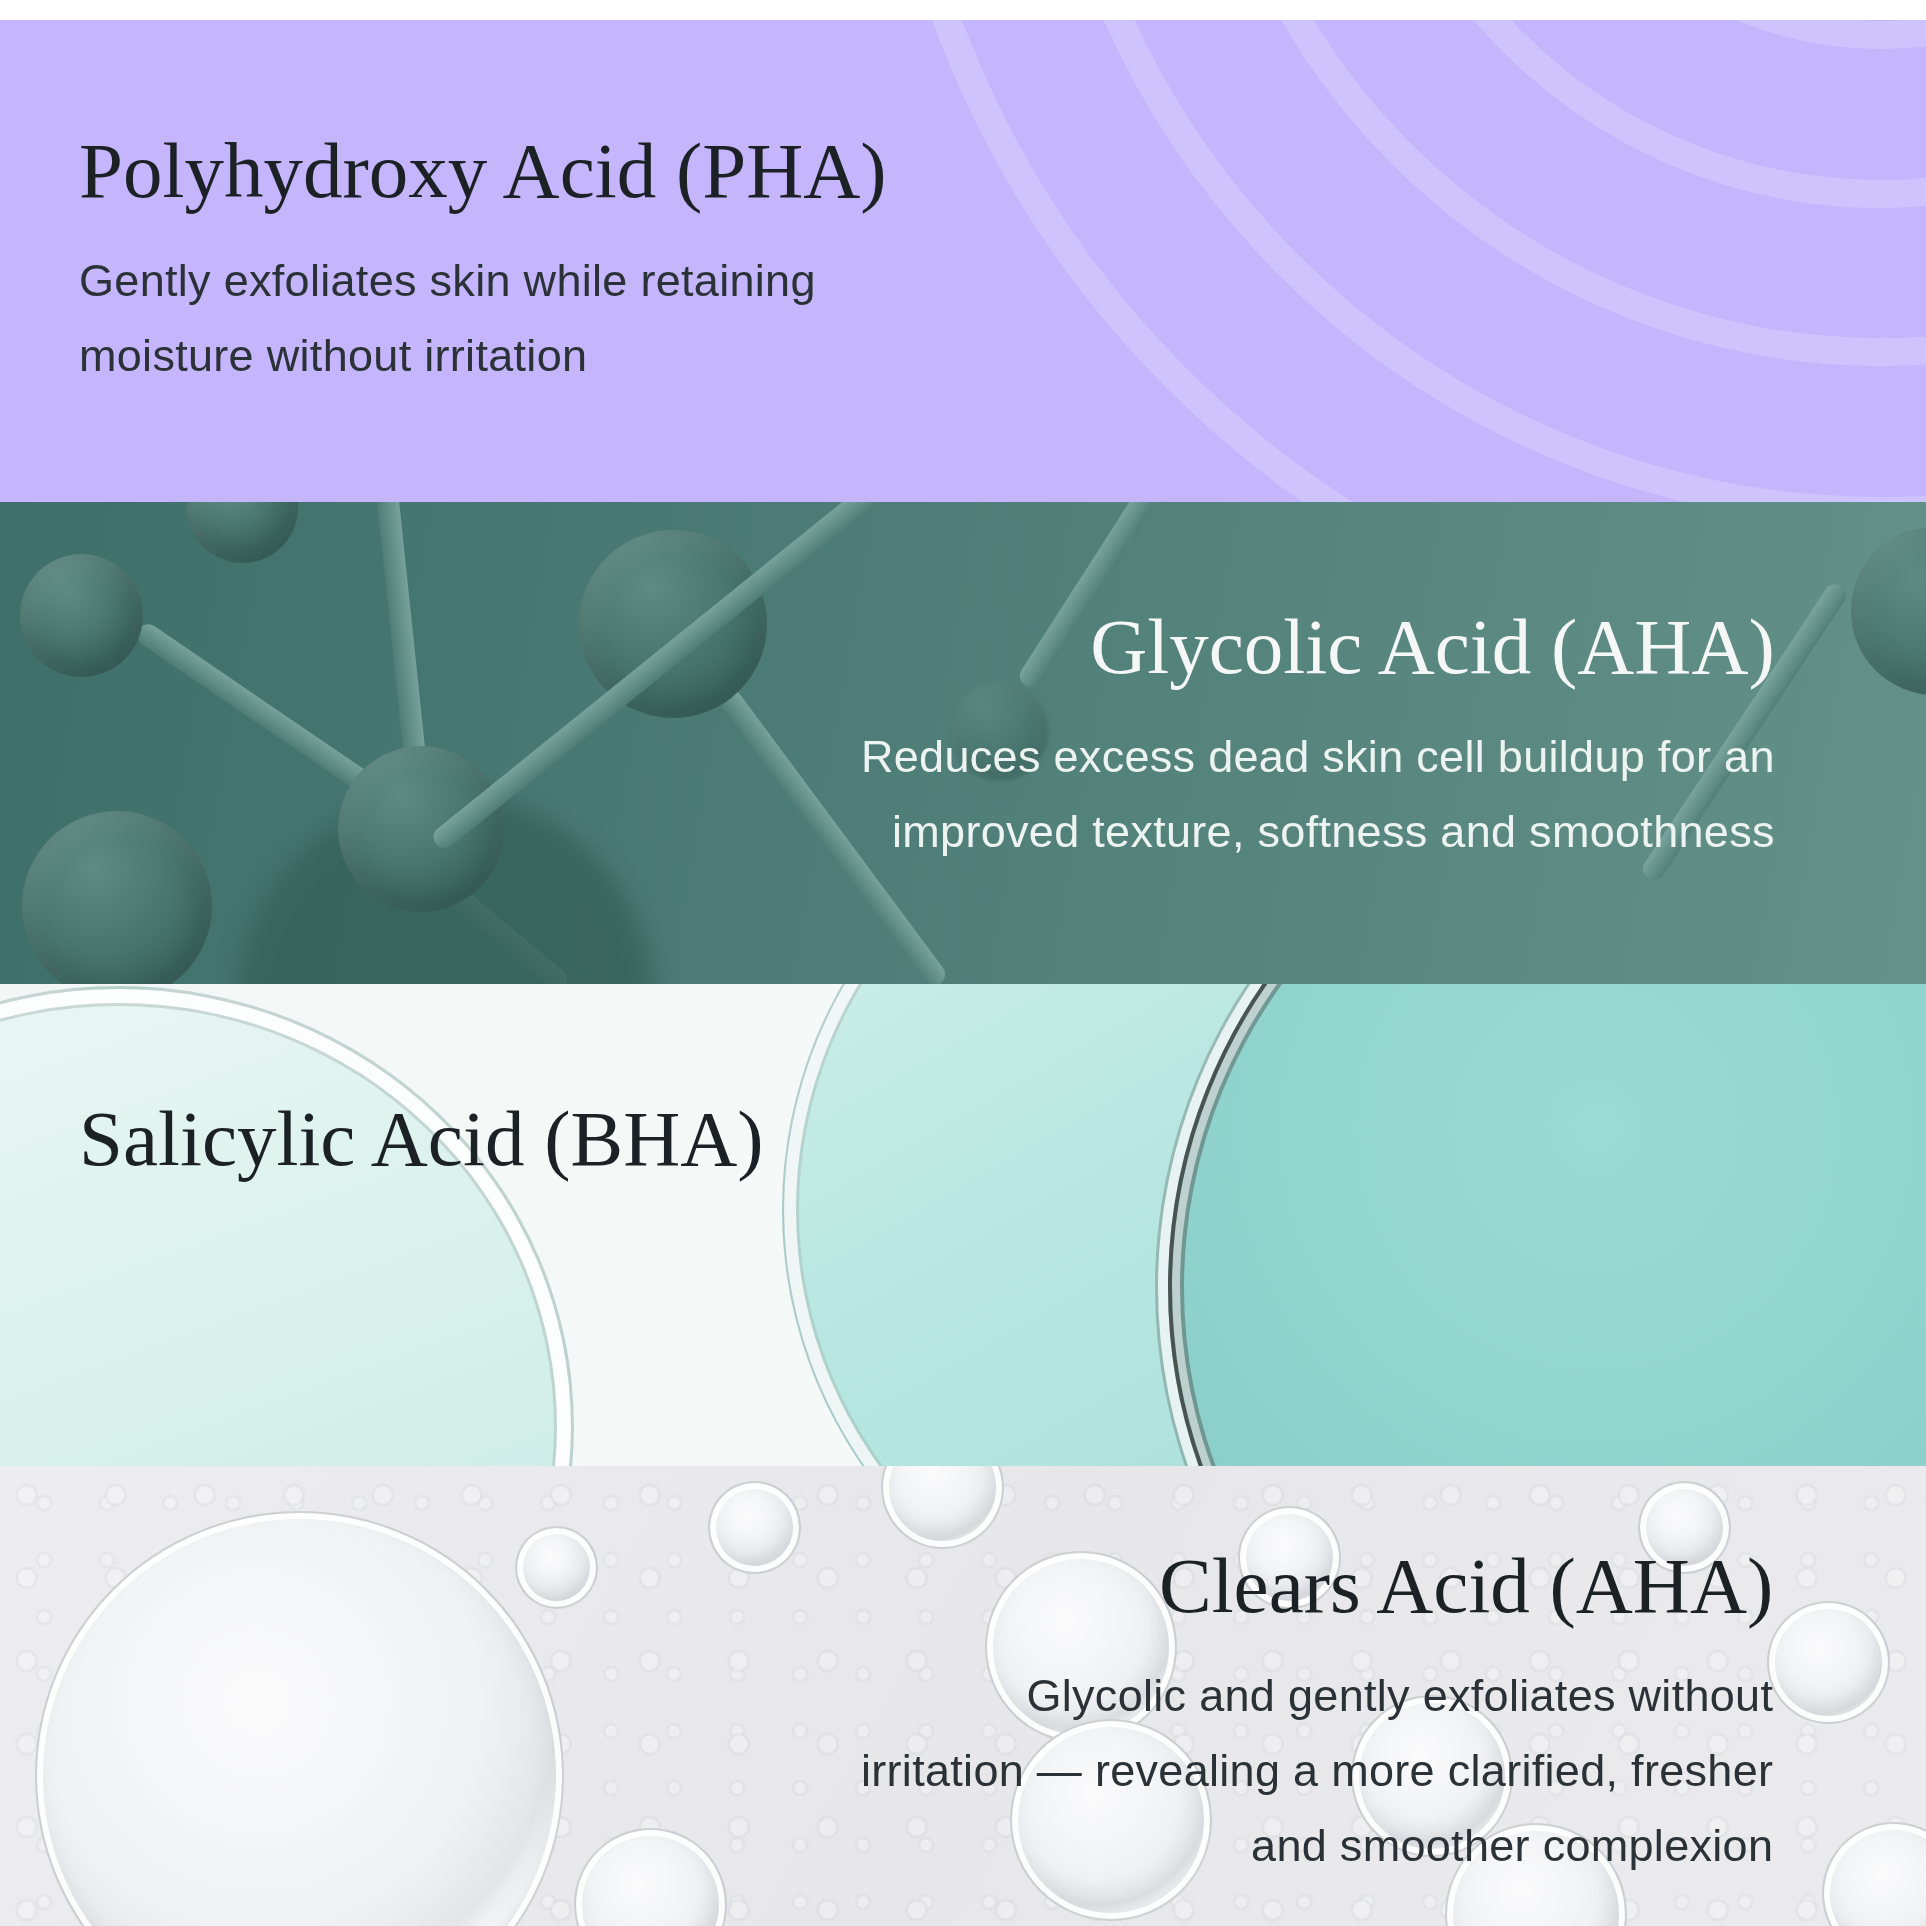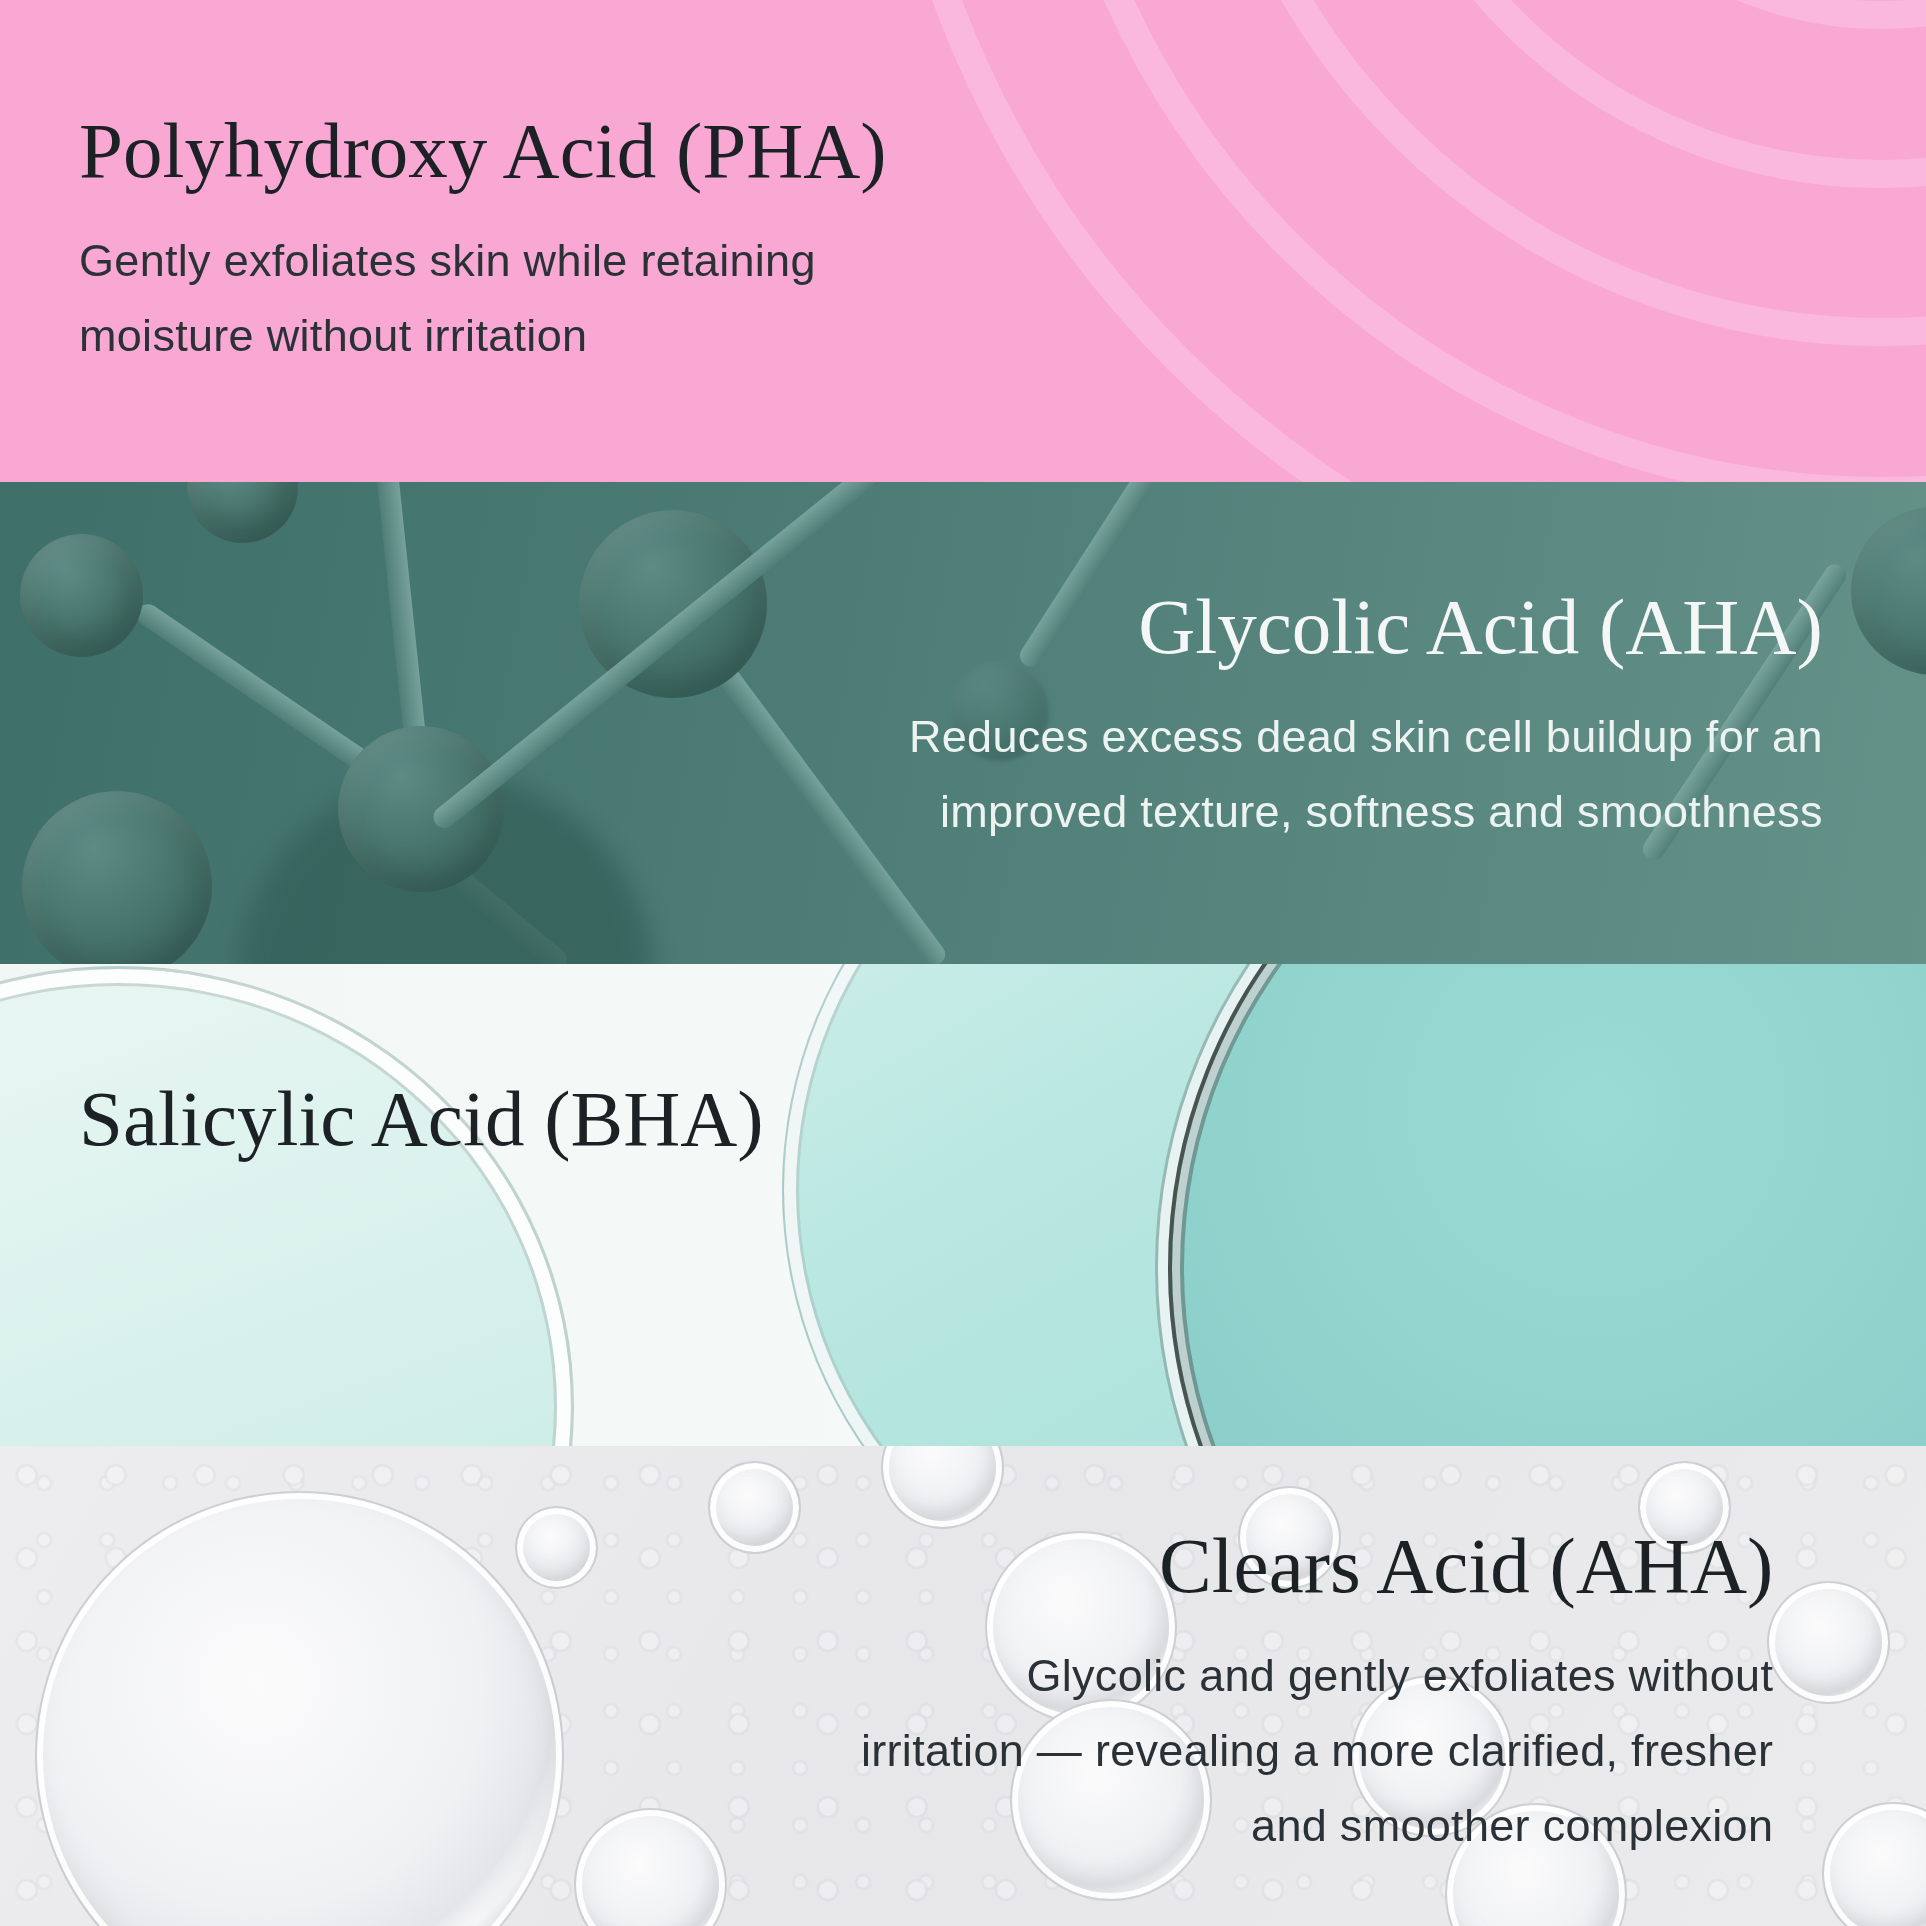--- a/index.html
+++ b/index.html
@@ -2,40 +2,40 @@
 <html><head>
 <meta charset="utf-8">
 <style>
   html,body{margin:0;padding:0;}
   body{width:1927px;height:1927px;overflow:hidden;background:#fff;
        font-family:"Liberation Sans", sans-serif;}
   .page{width:1927px;height:1927px;position:relative;}
   .band{position:relative;width:1927px;height:482px;overflow:hidden;}
 
   
-  .band1{background:#f9a8d4;}
+  .band1{background:#c4b5fd;margin-top:20px;}
   .band2{background:linear-gradient(100deg,#3e6f69 0%,#4e7d77 45%,#649289 100%);}
   .band3{background:linear-gradient(90deg,#f2f6f5 0%,#f8fcfb 100%);}
   .band4{background:linear-gradient(120deg,#ededef 0%,#e7e7ea 50%,#ebebed 100%);}
 
   
   .content{position:absolute;z-index:6;}
   .content-left{left:79px;}
   .content-right{left:861px;text-align:right;}
   .c1{top:107px;}
   .c2{top:101px;}
   .c3{top:111px;}
   .c4{top:76px;}
   .title{font-family:"Liberation Serif","DejaVu Serif",serif;font-weight:400;
          font-size:79px;line-height:1.12;margin:0 0 28px 0;letter-spacing:0;}
   .desc{font-size:45px;line-height:75px;margin:0;white-space:pre;letter-spacing:0.3px;}
   .t-dark{color:#1b2124;}
   .d-dark{color:#2b3237;}
   .t-light{color:#f4f7f6;}
-  .d-light{color:#edf3f1;margin-left:48px;}
+  .d-light{color:#edf3f1;}
 
   
   .ripple{position:absolute;border-radius:50%;border:28px solid rgba(255,255,255,.20);
           box-sizing:border-box;}
 
   
   .stick{position:absolute;height:22px;border-radius:12px;transform-origin:0 50%;
          background:linear-gradient(180deg,#7ba69f 0%,#517f78 100%);opacity:.92;}
   .ball{position:absolute;border-radius:50%;
         background:radial-gradient(circle at 38% 30%,#5e8c85 0%,#447169 55%,#35615b 100%);

